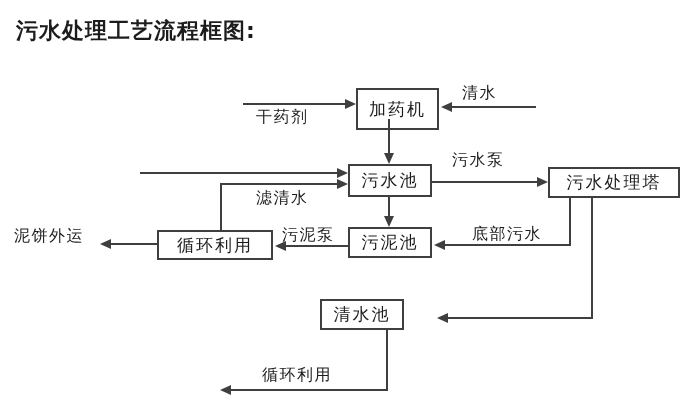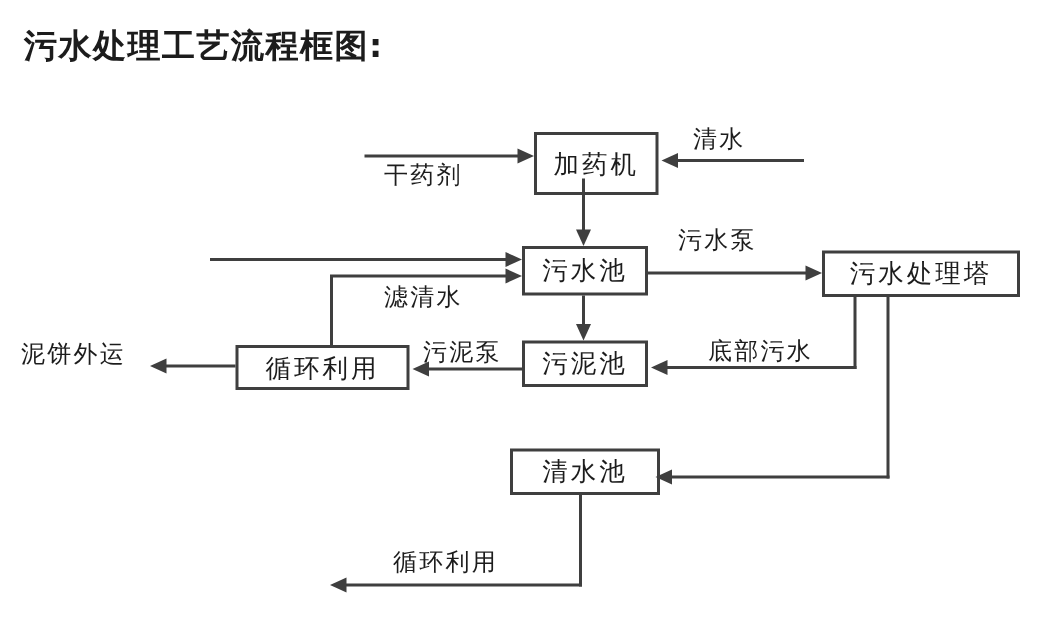--- a/index.html
+++ b/index.html
@@ -38,21 +38,21 @@
 
 <div class="canvas">
 
   <div class="title">污水处理工艺流程框图:</div>
 
   <div class="node" style="left:356px;top:88px;width:83px;height:42px;">加药机</div>
   <div class="node" style="left:548px;top:167px;width:132px;height:31px;">污水处理塔</div>
   <div class="node" style="left:348px;top:164px;width:84px;height:33px;">污水池</div>
   <div class="node" style="left:157px;top:230px;width:116px;height:30px;">循环利用</div>
   <div class="node" style="left:348px;top:227px;width:84px;height:31px;">污泥池</div>
-  <div class="node" style="left:340px;top:299px;width:100px;height:31px;">清水池</div>
+  <div class="node" style="left:320px;top:299px;width:84px;height:31px;">清水池</div>
 
   <div class="lbl" style="left:256px;top:83px;margin-top:24px;">干药剂</div>
   <div class="lbl" style="left:462px;top:83px;">清水</div>
   <div class="lbl" style="left:452px;top:150px;">污水泵</div>
   <div class="lbl" style="left:256px;top:188px;">滤清水</div>
   <div class="lbl" style="left:14px;top:226px;">泥饼外运</div>
   <div class="lbl" style="left:282px;top:225px;">污泥泵</div>
   <div class="lbl" style="left:472px;top:224px;">底部污水</div>
   <div class="lbl" style="left:262px;top:365px;">循环利用</div>
 

